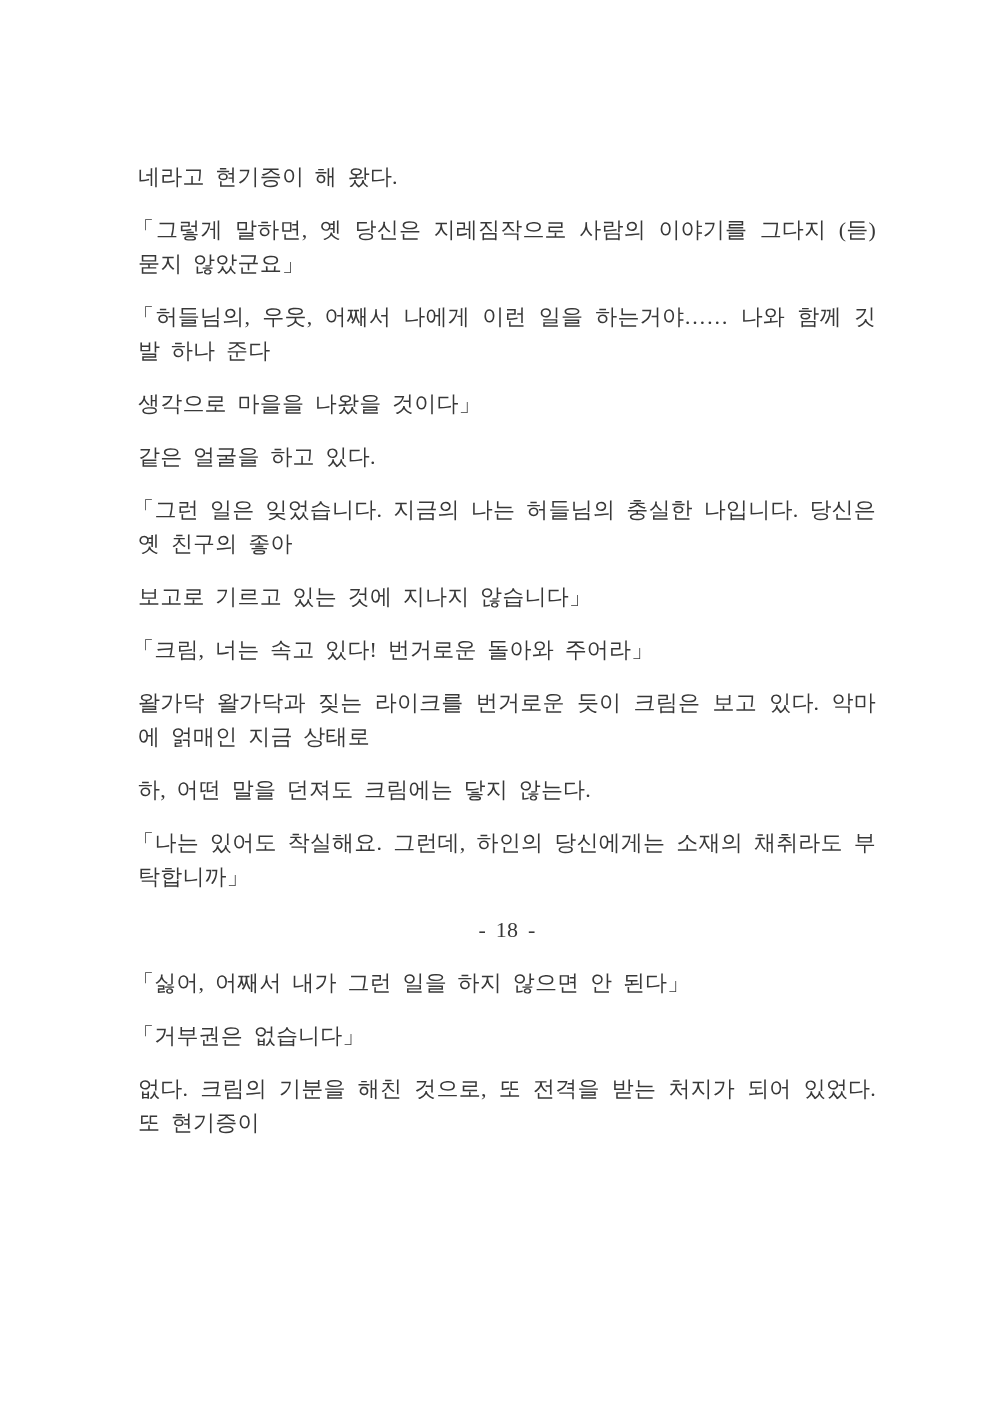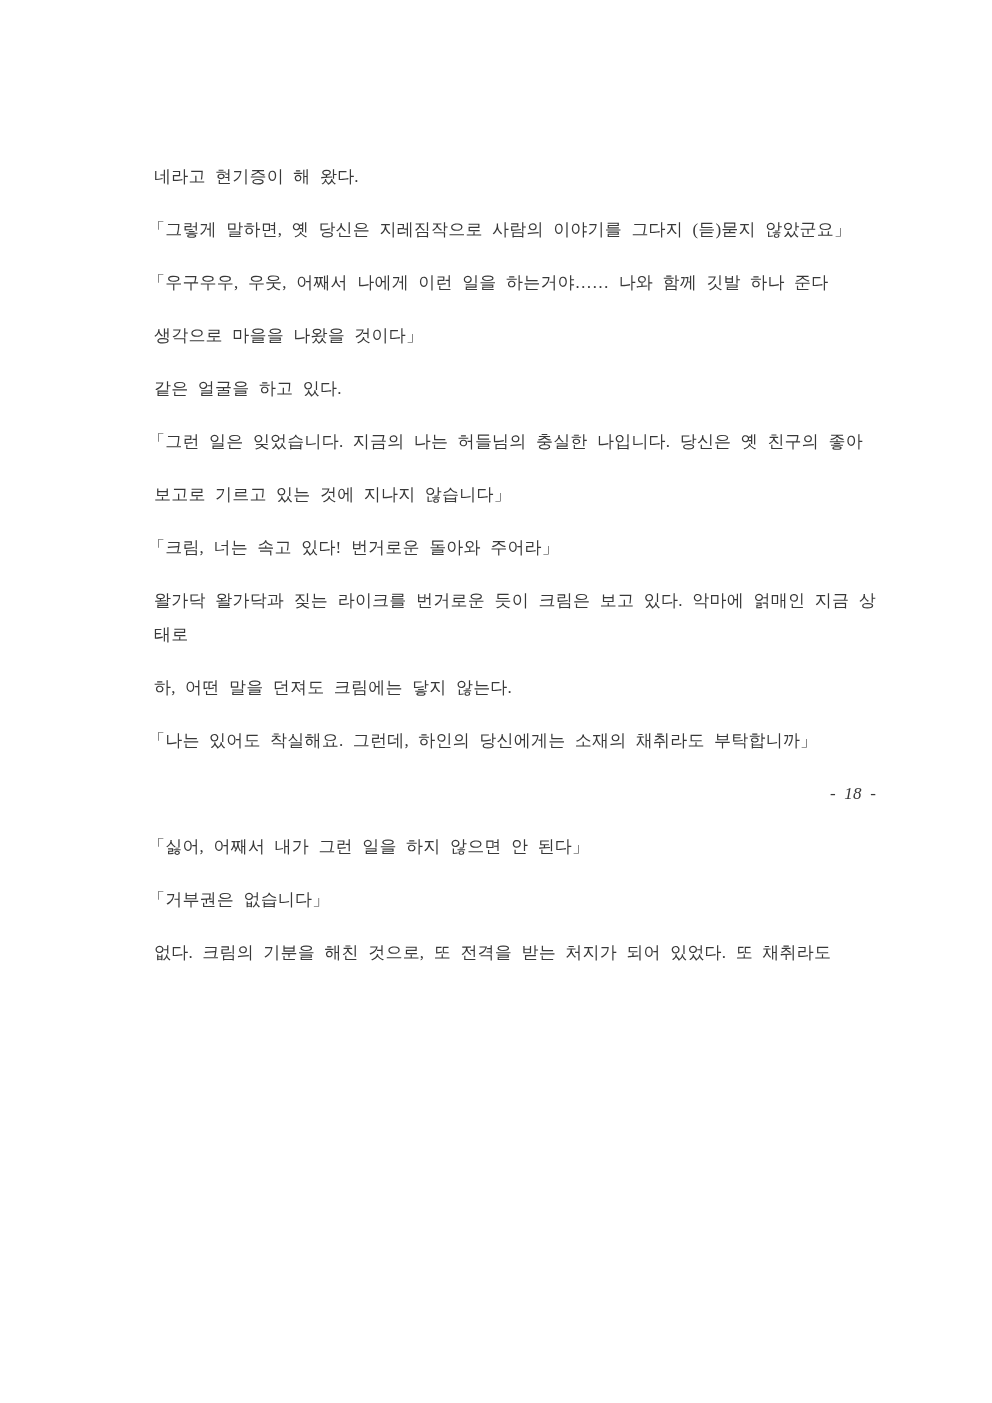--- a/index.html
+++ b/index.html
@@ -14,54 +14,53 @@
     font-family: "Liberation Serif", "DejaVu Serif", serif;
   }
   .page {
     box-sizing: border-box;
     width: 992px;
     height: 1403px;
     background: #ffffff;
     padding: 160px 116px 0 138px;
   }
   .text-block p {
-    margin: 0 0 19px 16px;
-    font-size: 17px;
+    margin: 0 0 19px 0;
+    font-size: 22px;
     line-height: 34px;
     color: #383838;
     text-align: justify;
     word-spacing: 5px;
     letter-spacing: 0.2px;
     white-space: normal;
   }
   
   .text-block p[data-quote="true"] {
     text-indent: -6px;
   }
   .text-block p[data-name="page-number"] {
-    text-align: right;
+    text-align: center;
     word-spacing: 4px;
-    font-style: italic;
   }
 </style>
 </head>
 <body>
 
 <div class="page" data-name="document-page">
   <div class="text-block" data-name="text-block">
 
   <p data-name="paragraph">네라고 현기증이 해 왔다.</p>
       <p data-name="paragraph" data-quote="true">「그렇게 말하면, 옛 당신은 지레짐작으로 사람의 이야기를 그다지 (듣)묻지 않았군요」</p>
-      <p data-name="paragraph" data-quote="true">「우구우우, 우웃, 어째서 나에게 이런 일을 하는거야…… 나와 함께 깃발 하나 준다</p>
+      <p data-name="paragraph" data-quote="true">「허들님의, 우웃, 어째서 나에게 이런 일을 하는거야…… 나와 함께 깃발 하나 준다</p>
       <p data-name="paragraph">생각으로 마을을 나왔을 것이다」</p>
       <p data-name="paragraph">같은 얼굴을 하고 있다.</p>
       <p data-name="paragraph" data-quote="true">「그런 일은 잊었습니다. 지금의 나는 허들님의 충실한 나입니다. 당신은 옛 친구의 좋아</p>
       <p data-name="paragraph">보고로 기르고 있는 것에 지나지 않습니다」</p>
       <p data-name="paragraph" data-quote="true">「크림, 너는 속고 있다! 번거로운 돌아와 주어라」</p>
       <p data-name="paragraph">왈가닥 왈가닥과 짖는 라이크를 번거로운 듯이 크림은 보고 있다. 악마에 얽매인 지금 상태로</p>
       <p data-name="paragraph">하, 어떤 말을 던져도 크림에는 닿지 않는다.</p>
       <p data-name="paragraph" data-quote="true">「나는 있어도 착실해요. 그런데, 하인의 당신에게는 소재의 채취라도 부탁합니까」</p>
       <p data-name="page-number">- 18 -</p>
       <p data-name="paragraph" data-quote="true">「싫어, 어째서 내가 그런 일을 하지 않으면 안 된다」</p>
       <p data-name="paragraph" data-quote="true">「거부권은 없습니다」</p>
-      <p data-name="paragraph">없다. 크림의 기분을 해친 것으로, 또 전격을 받는 처지가 되어 있었다. 또 채취라도</p>
+      <p data-name="paragraph">없다. 크림의 기분을 해친 것으로, 또 전격을 받는 처지가 되어 있었다. 또 현기증이</p>
     </div>
 </div>
 
 </body></html>

